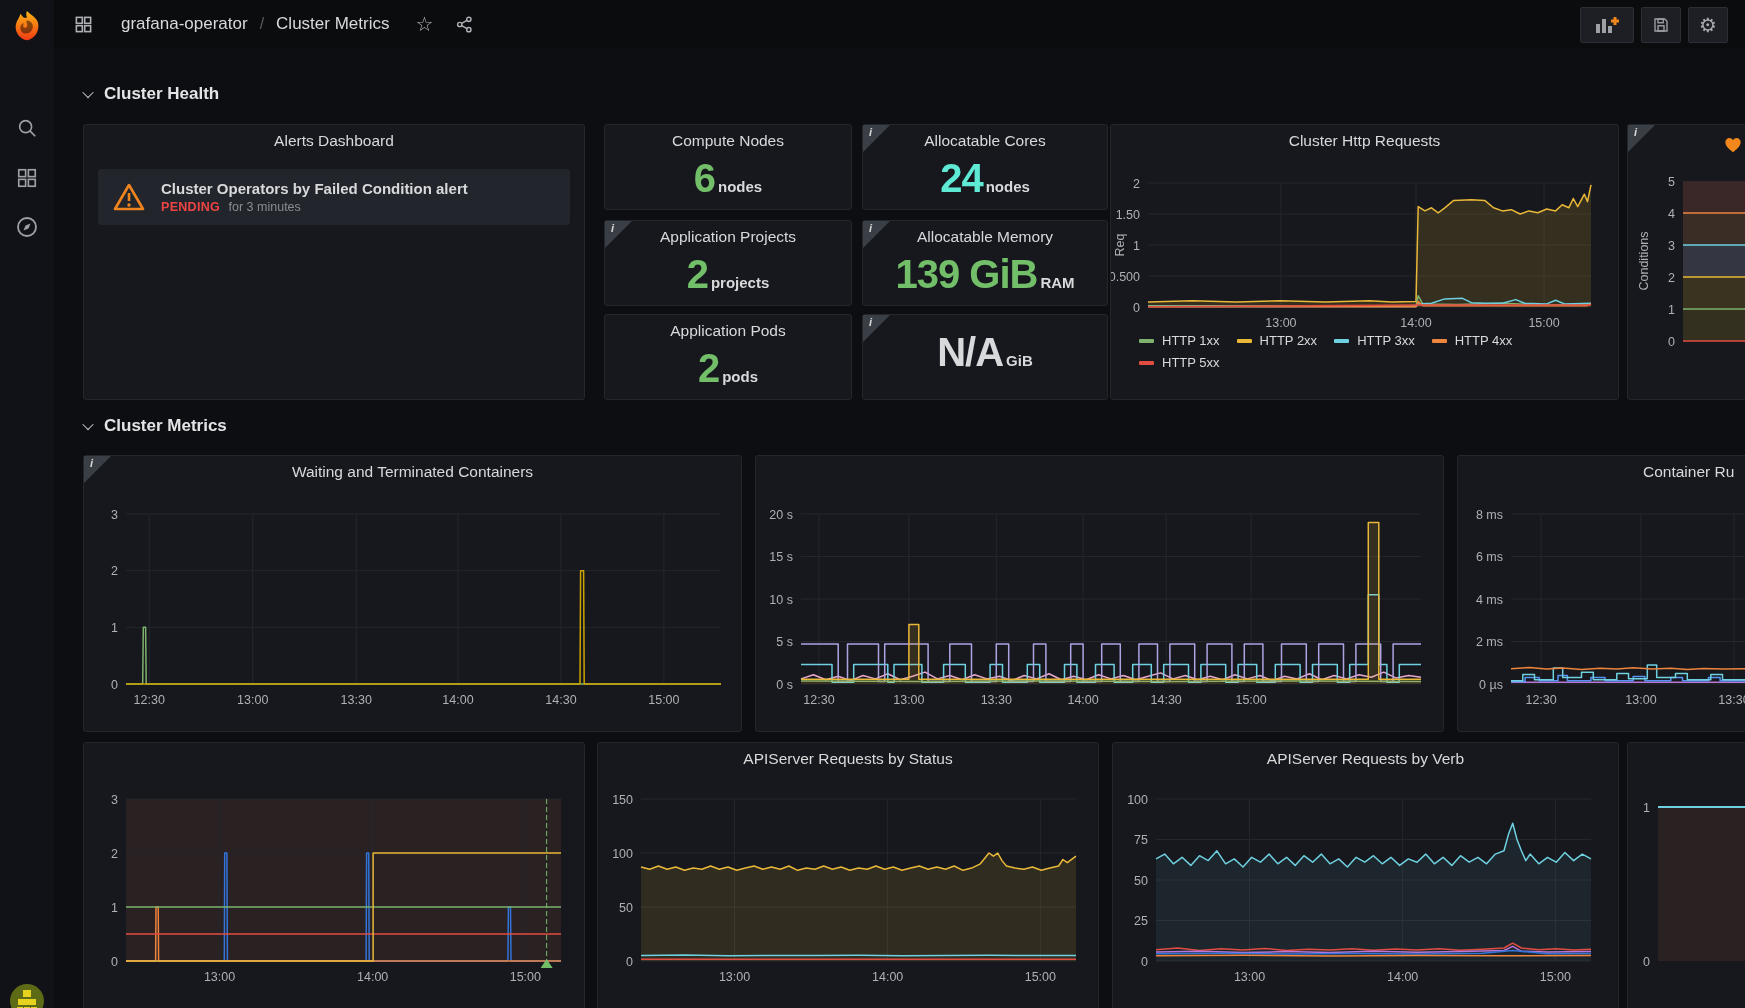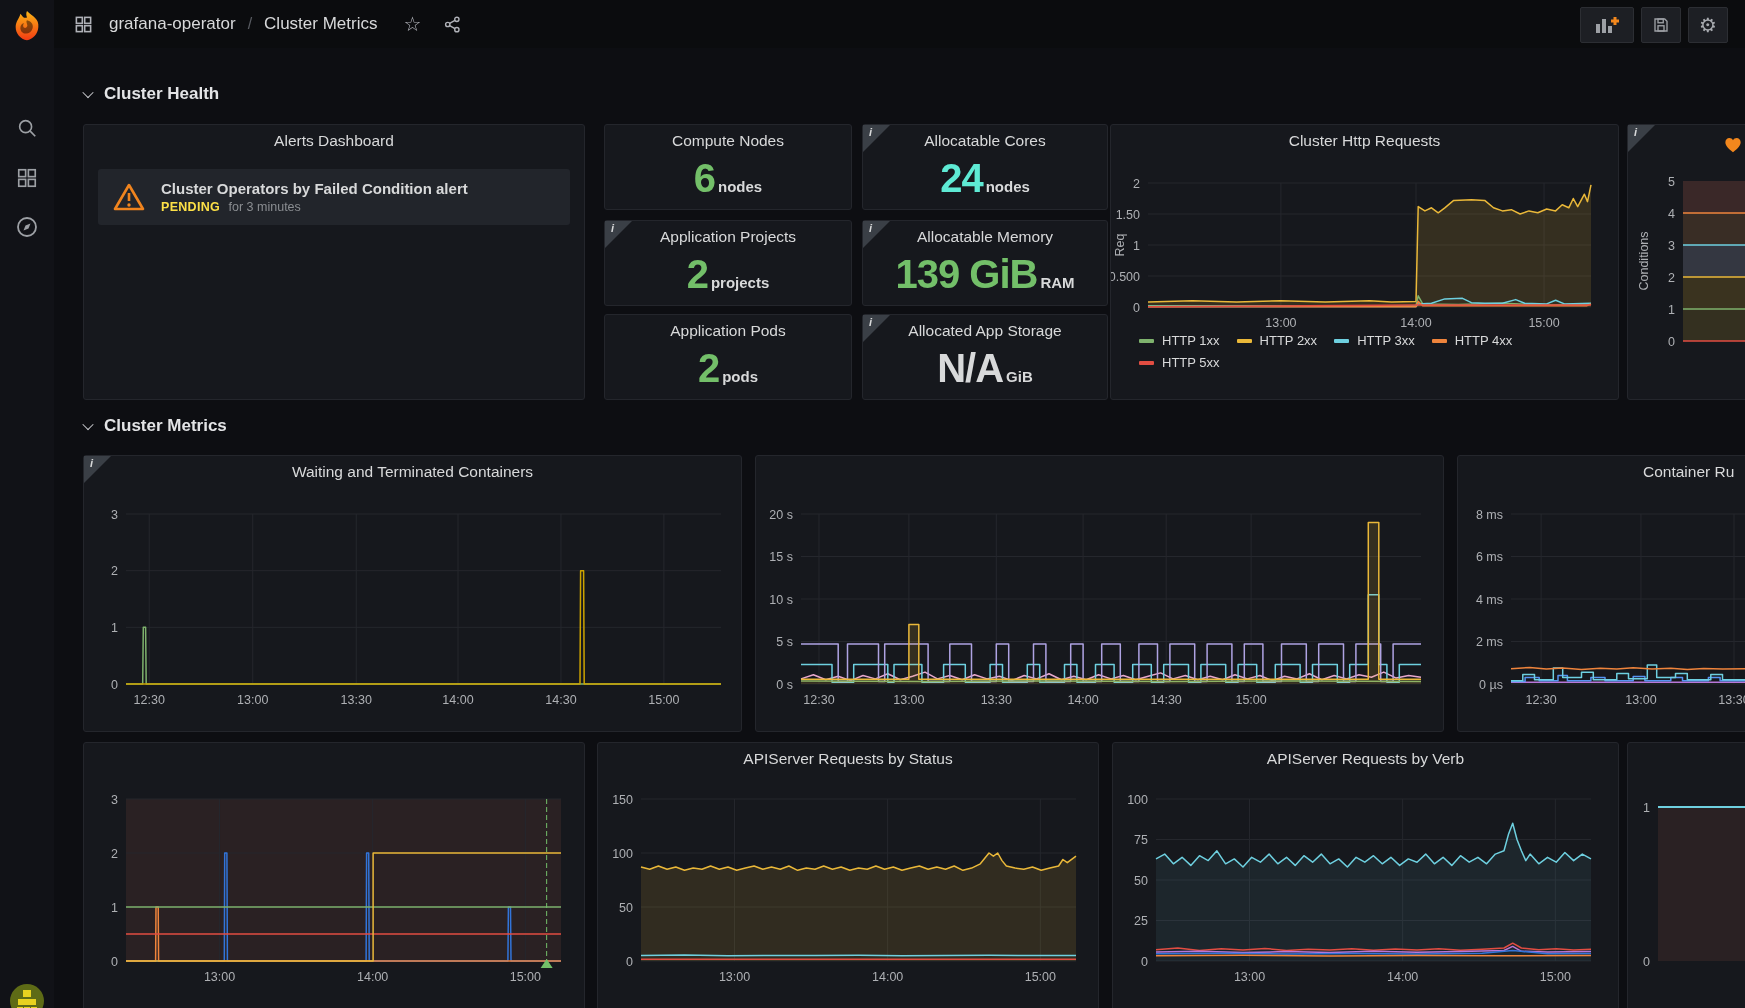--- a/index.html
+++ b/index.html
@@ -30,21 +30,21 @@
   .stat{display:flex;flex-direction:column;margin-left:8px;}
   .stat-body{flex:1;display:flex;align-items:center;justify-content:center;padding-bottom:10px;}
   .stat-num{font-size:40px;font-weight:600;line-height:1;letter-spacing:-1px;}
   .stat-unit{font-size:15px;font-weight:700;color:#D8D9DA;margin-left:3px;align-self:flex-end;padding-bottom:3px;}
   .stat-row{display:flex;align-items:flex-end;}
   
   .alert-item{position:absolute;left:14px;right:14px;top:44px;height:56px;background:#22252B;border-radius:3px;
      display:flex;align-items:center;padding:0 14px;gap:15px;}
   .alert-name{font-size:15px;font-weight:700;color:#D8D9DA;cursor:pointer;}
   .alert-sub{margin-top:3px;font-size:12.5px;}
-  .alert-state{color:#fde047;font-weight:800;letter-spacing:.3px;margin-top:26px;}
+  .alert-state{color:#ef4444;font-weight:800;letter-spacing:.3px;margin-top:26px;}
   .alert-for{color:#8A8D91;margin-left:5px;}
   
   .legend{position:absolute;left:28px;top:208px;width:436px;display:flex;flex-wrap:wrap;row-gap:7px;z-index:3;}
   .legend-item{display:flex;align-items:center;margin-right:17px;font-size:13px;color:#D8D9DA;cursor:pointer;}
   .legend-swatch{width:15px;height:4px;border-radius:1px;margin-right:8px;}
   .heart{display:inline-block;}
 </style>
 </head>
 <body>
 
@@ -95,21 +95,21 @@
 
 <header id="topbar">
   <span style="margin-left:20px;display:flex;align-items:center;">
     <svg width="19" height="19" viewBox="0 0 24 24" style="stroke:#B0B2B8;fill:none;stroke-width:2;">
         <rect x="3" y="3" width="7.5" height="7.5"></rect>
         <rect x="13.5" y="3" width="7.5" height="7.5"></rect>
         <rect x="3" y="13.5" width="7.5" height="7.5"></rect>
         <rect x="13.5" y="13.5" width="7.5" height="7.5"></rect>
       </svg>
   </span>
-  <span class="crumb" style="margin-left:16px;">grafana-operator</span>
+  <span class="crumb" style="margin-left:28px;">grafana-operator</span>
   <span class="crumb-sep">/</span>
   <span class="crumb">Cluster Metrics</span>
   <span style="margin-left:26px;font-size:20px;color:#B0B2B8;cursor:pointer;line-height:1;">☆</span>
   <span style="margin-left:22px;display:flex;cursor:pointer;">
     <svg width="19" height="19" viewBox="0 0 24 24" style="stroke:#B0B2B8;fill:none;stroke-width:1.8;">
         <circle cx="6" cy="12" r="2.7"></circle>
         <circle cx="17.5" cy="5.5" r="2.7"></circle>
         <circle cx="17.5" cy="18.5" r="2.7"></circle>
         <line x1="8.4" y1="10.7" x2="15.1" y2="6.8"></line>
         <line x1="8.4" y1="13.3" x2="15.1" y2="17.2"></line>
@@ -214,21 +214,20 @@
       <span class="stat-row">
         <span class="stat-num" style="color: rgb(115, 191, 105);">139 GiB</span>
         <span class="stat-unit">RAM</span>
       </span>
     </div>
 </div>
 <div class="panel stat" style="left:854px;top:314px;width:244px;height:84px;">
   <div class="info-corner">
       <span>i</span>
     </div>
-  <div class="panel-title">Allocated App Storage</div>
   <div class="stat-body">
       <span class="stat-row">
         <span class="stat-num" style="color: rgb(216, 217, 218);">N/A</span>
         <span class="stat-unit">GiB</span>
       </span>
     </div>
 </div>
 
 <div class="panel" style="left:1110px;top:124px;width:507px;height:274px;">
   <div class="panel-title">Cluster Http Requests</div>

